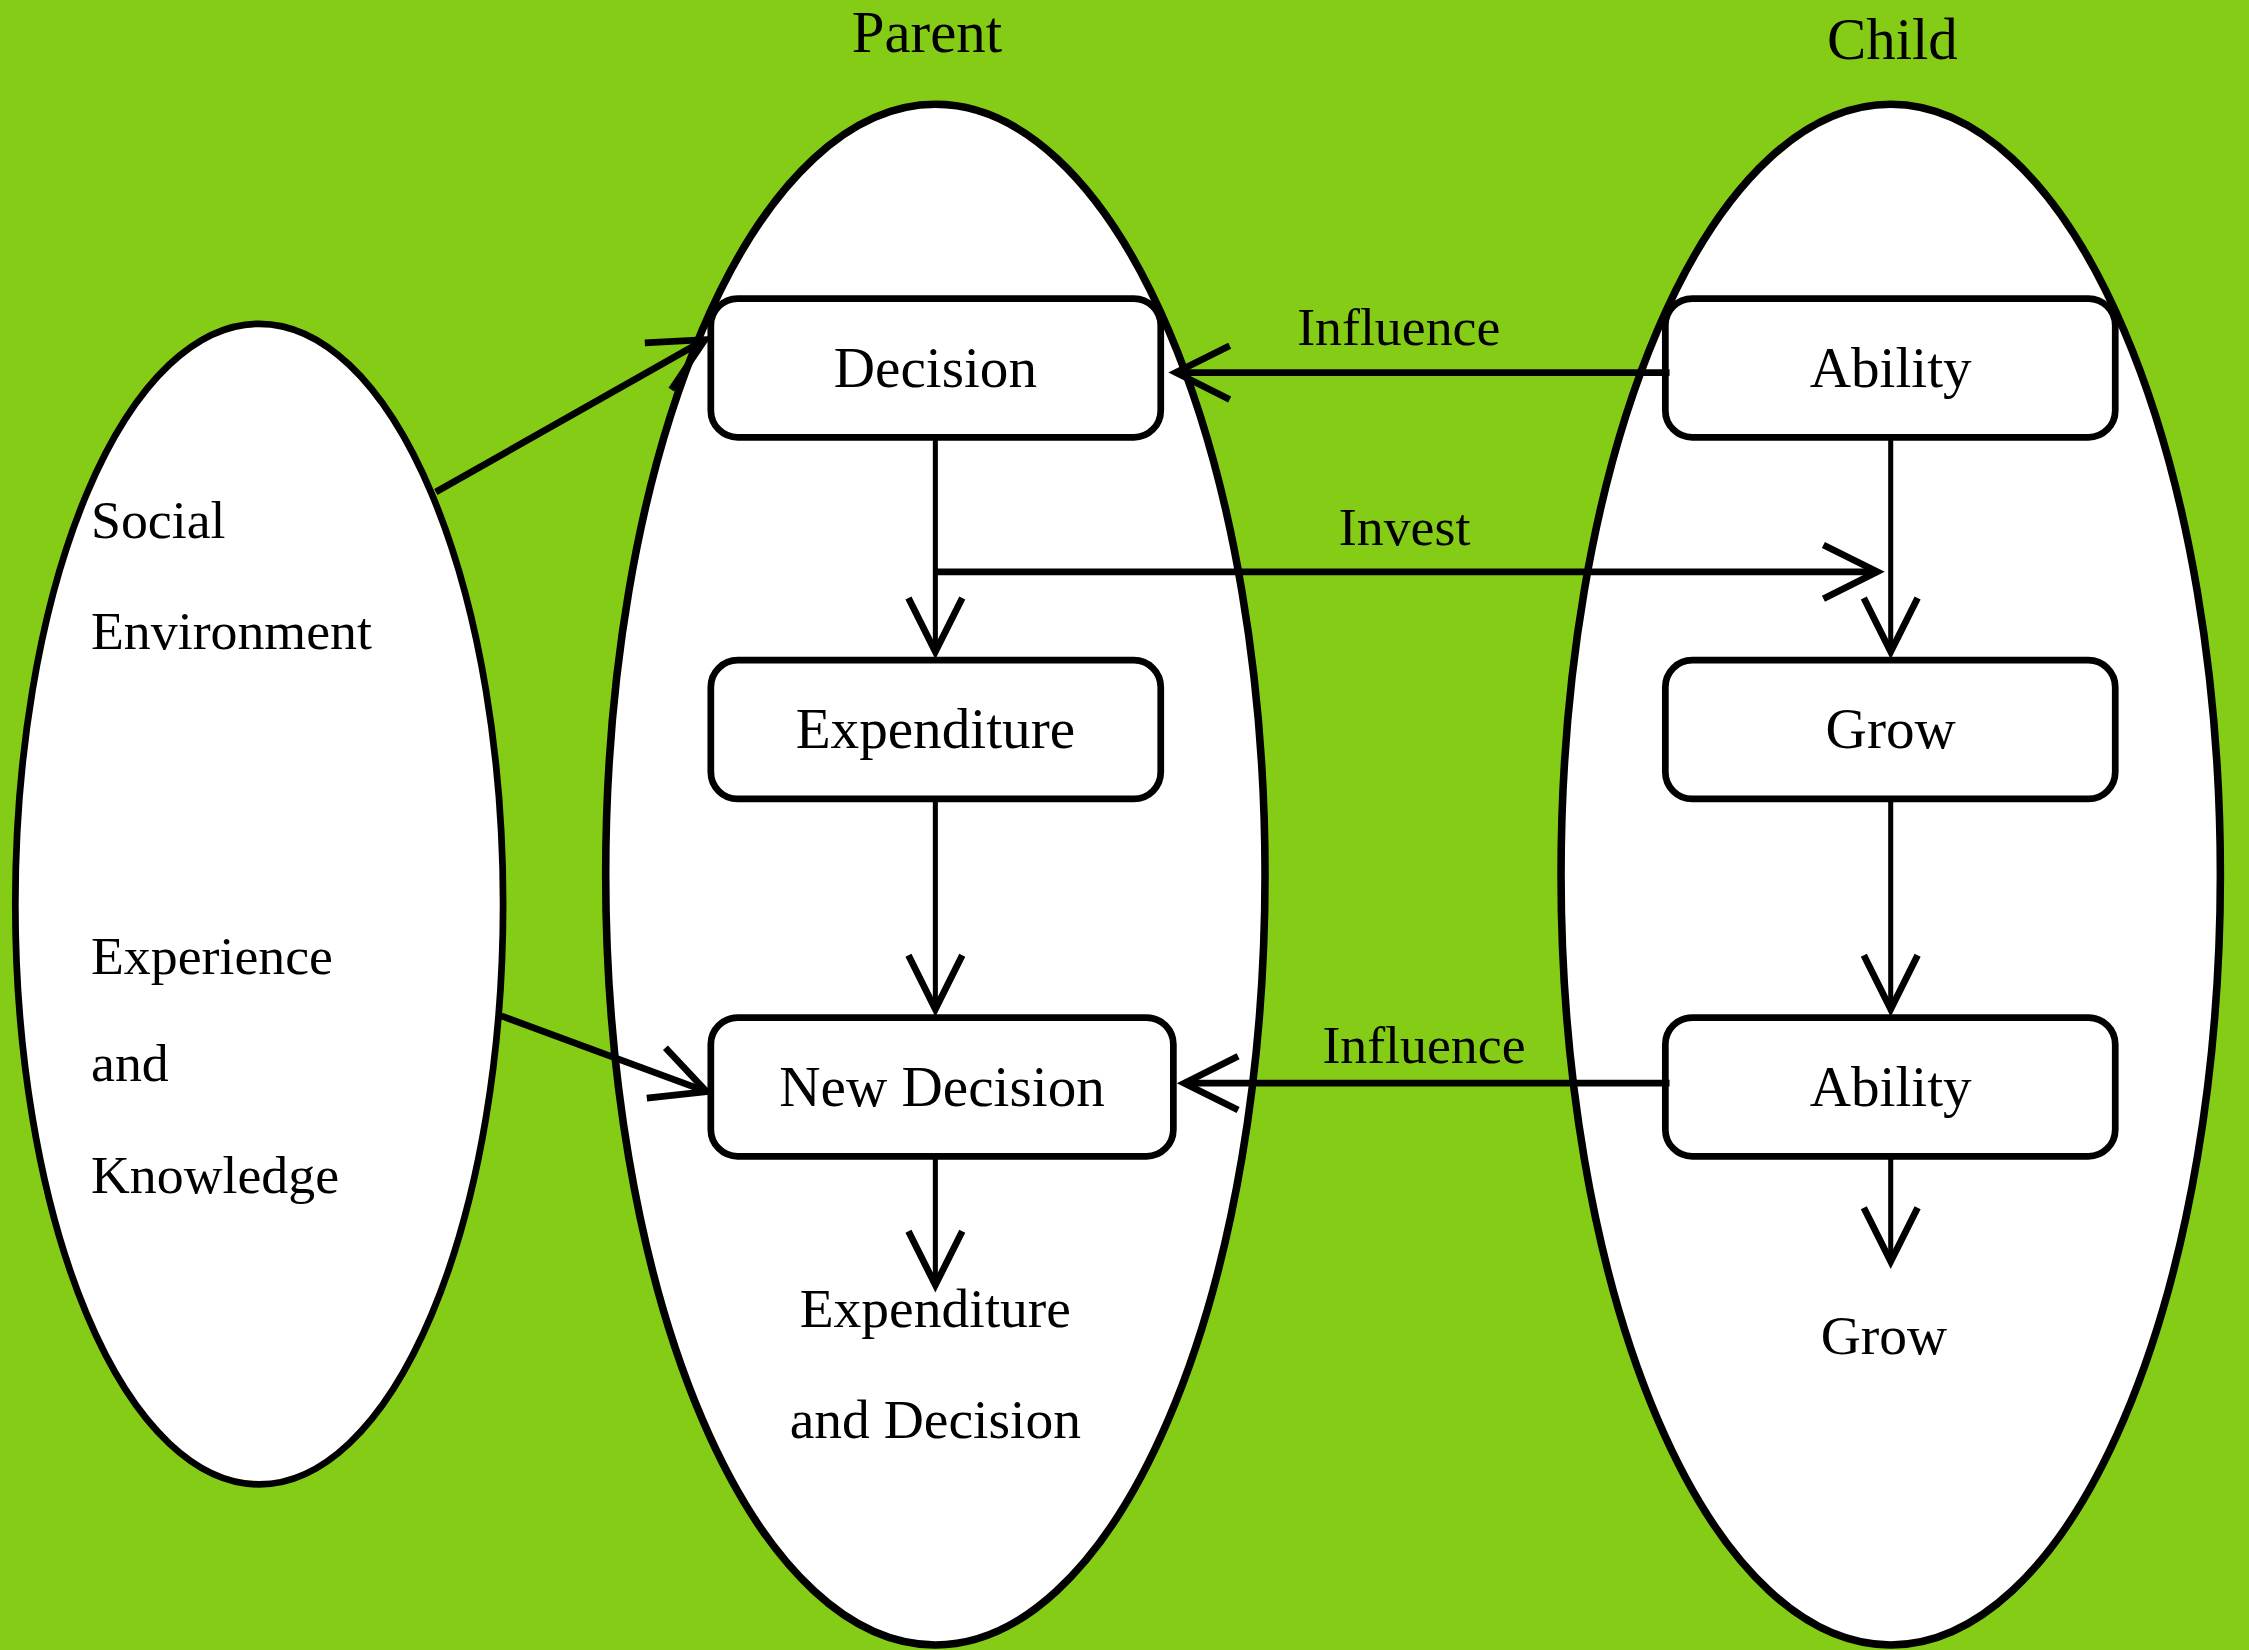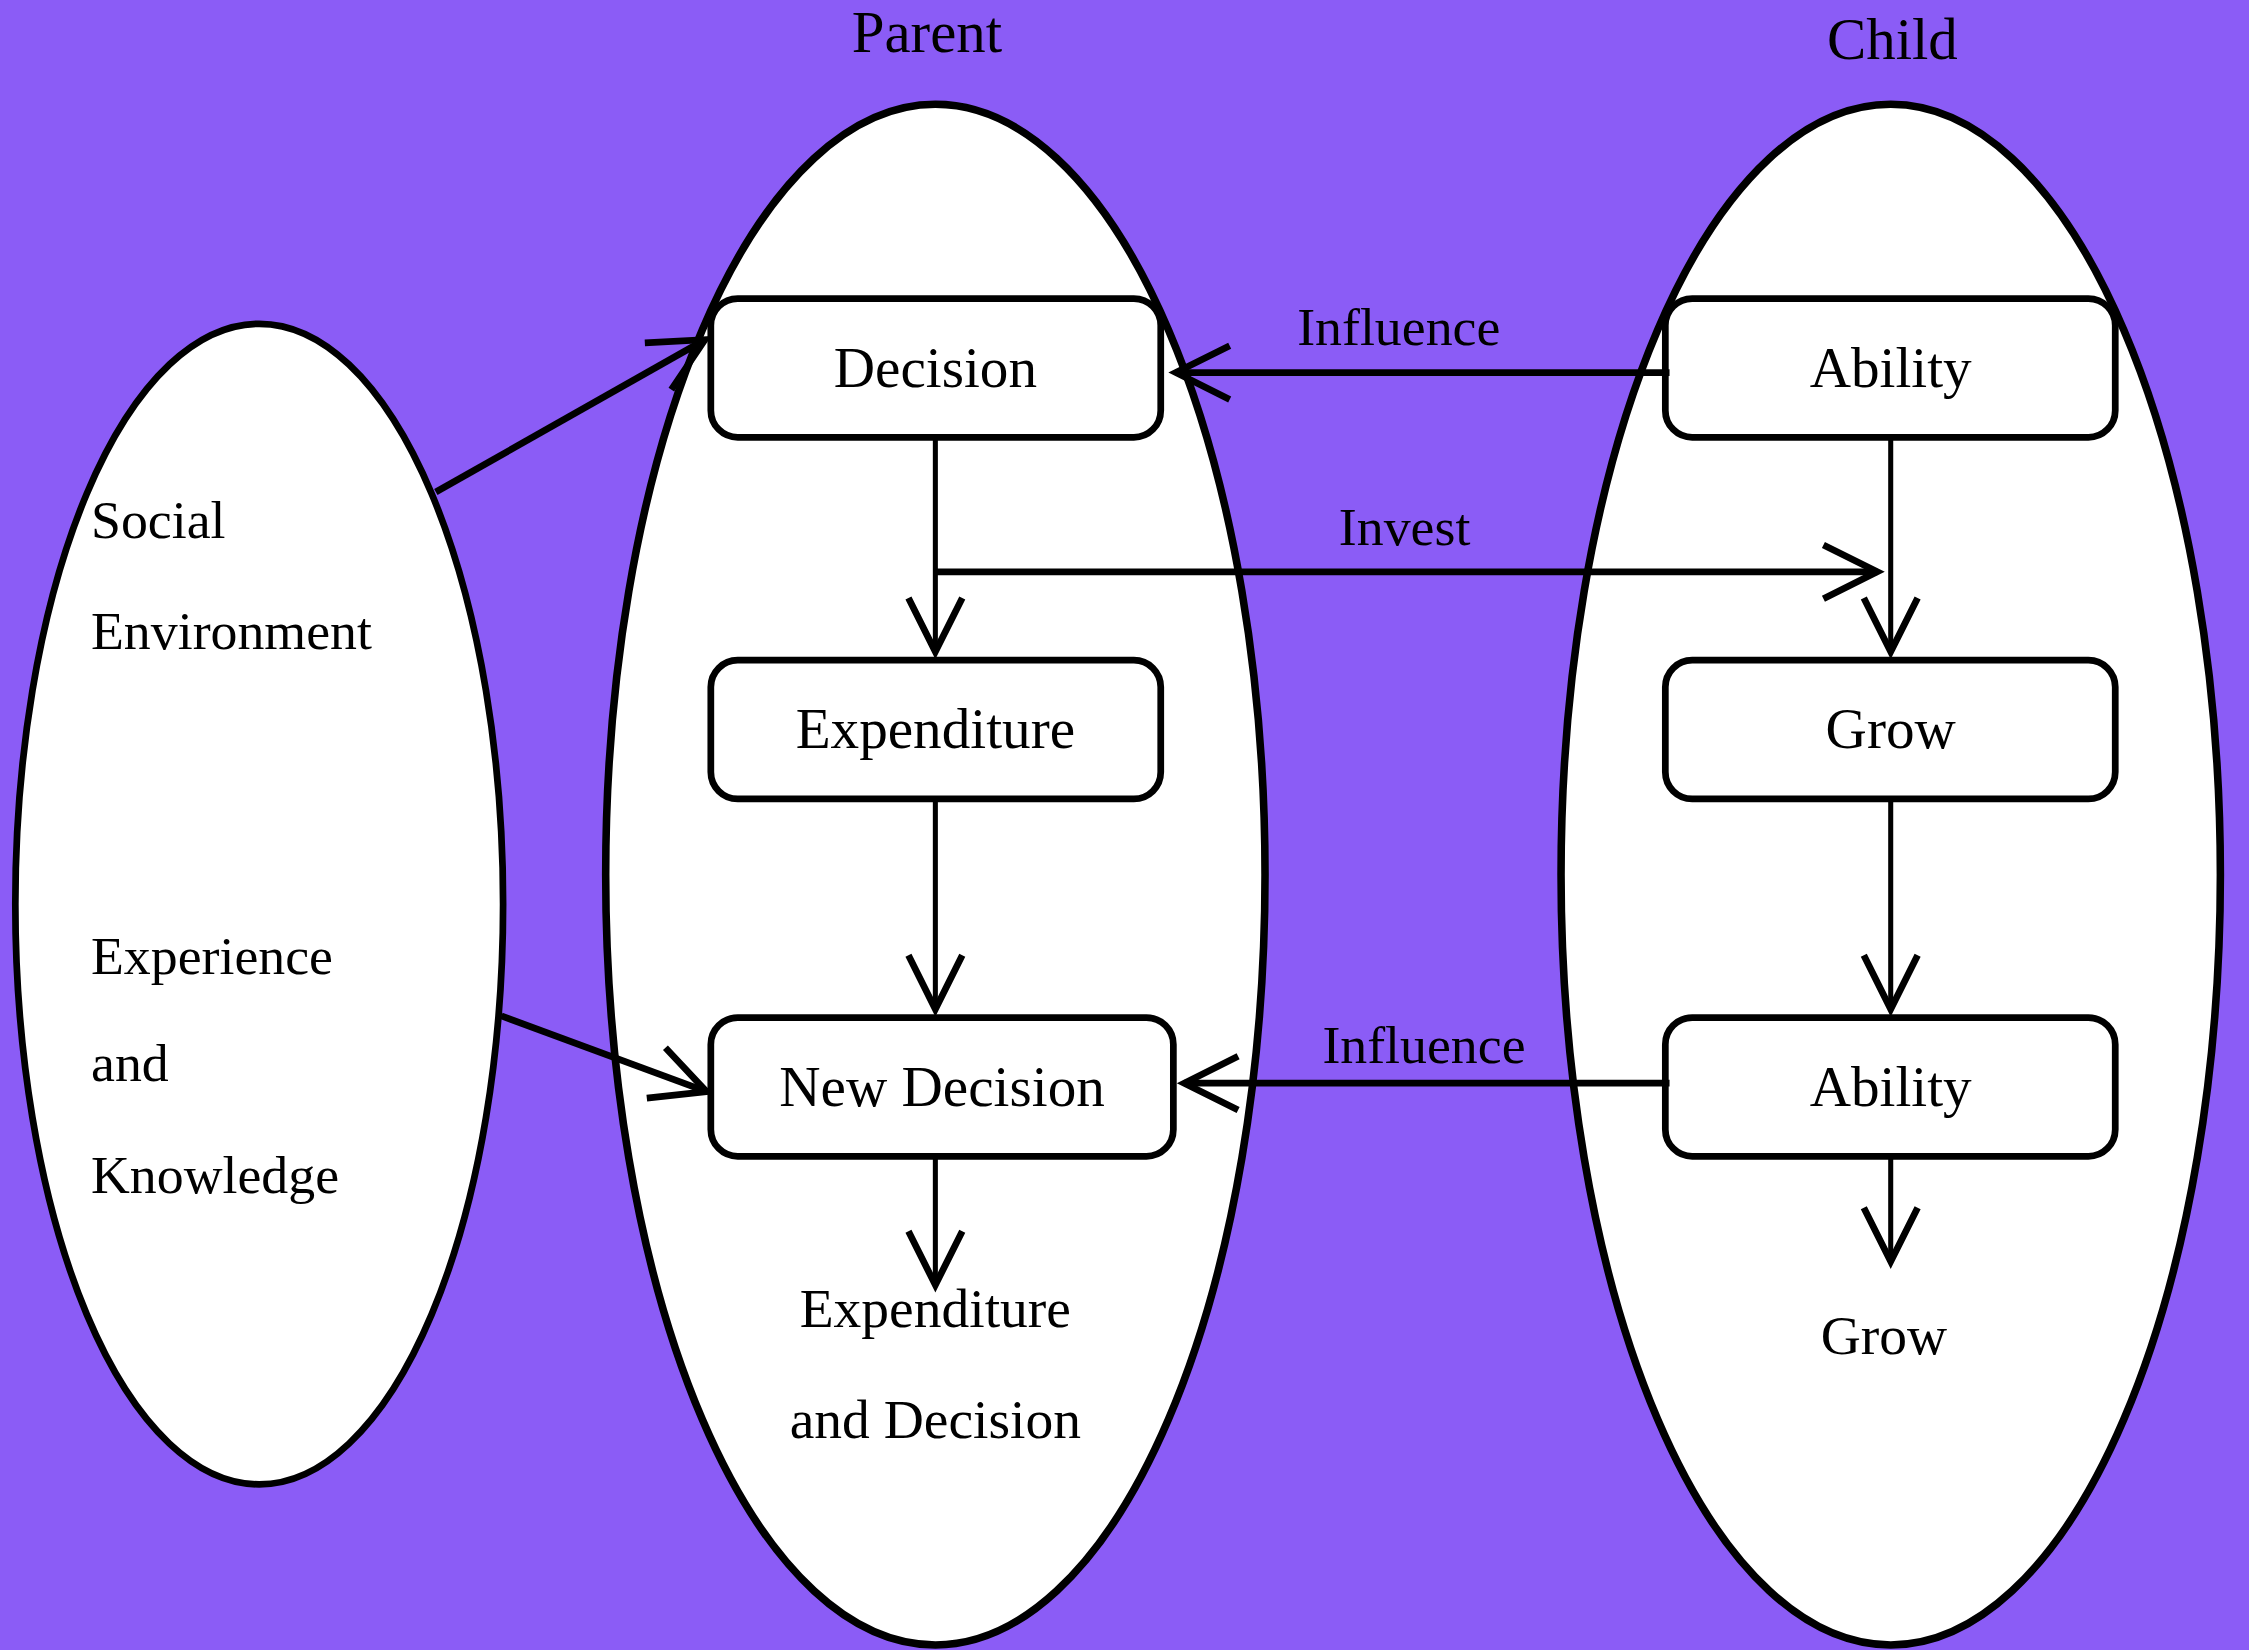--- a/index.html
+++ b/index.html
@@ -3,21 +3,21 @@
 <meta charset="utf-8">
 <style>
   html, body {
     margin: 0;
     padding: 0;
     background: #ffffff;
   }
   .canvas {
     width: 2250px;
     height: 1650px;
-    background: #8b5cf6;
+    background: #84cc16;
     position: relative;
     overflow: hidden;
   }
   svg.diagram {
     display: block;
     width: 2250px;
     height: 1650px;
   }
   .shape {
     fill: #ffffff;

